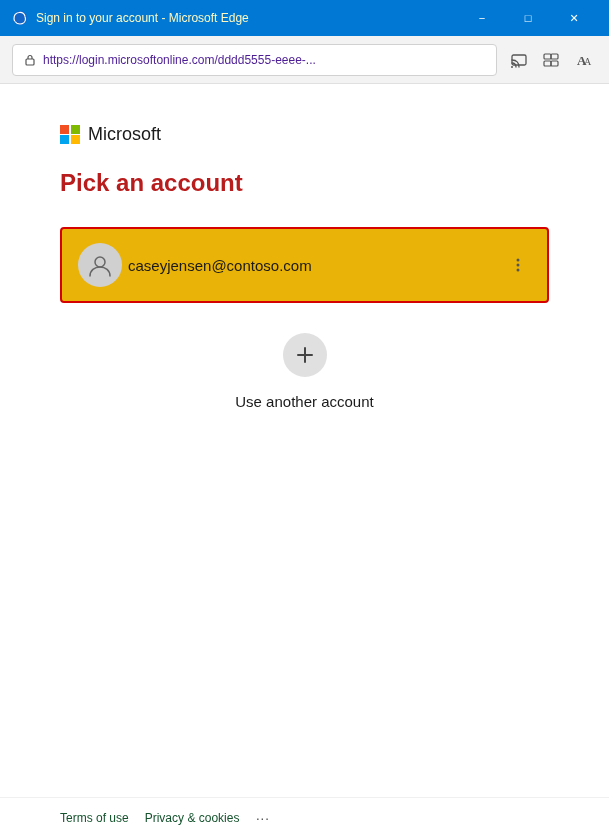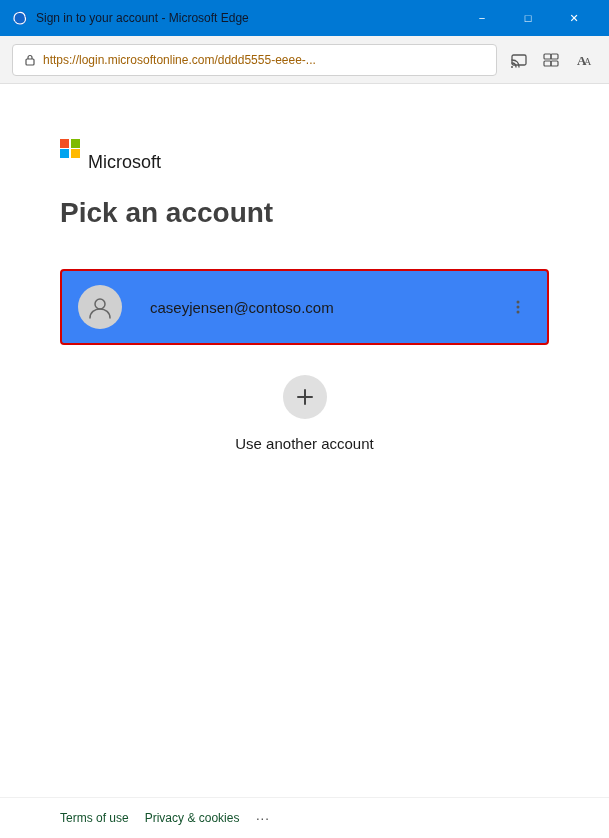--- a/index.html
+++ b/index.html
@@ -23,21 +23,21 @@
     }
 
     .title-bar-icon {
       width: 16px;
       height: 16px;
       flex-shrink: 0;
     }
 
     .title-bar-title {
       flex: 1;
-      color: #0f172a;
+      color: #fef9c3;
       font-size: 12px;
       font-weight: 400;
     }
 
     .title-bar-controls {
       display: flex;
       gap: 0;
     }
 
     .title-btn {
@@ -77,21 +77,21 @@
       align-items: center;
       gap: 6px;
     }
 
     .address-input svg {
       flex-shrink: 0;
     }
 
     .address-url {
       font-size: 12px;
-      color: #a16207;
+      color: #4c1d95;
     }
 
     .address-right-icons {
       display: flex;
       gap: 4px;
     }
 
     .addr-icon-btn {
       width: 28px;
       height: 28px;
@@ -138,41 +138,40 @@
     .sq { width: 9px; height: 9px; }
     .sq-red { background: #f25022; }
     .sq-green { background: #7fba00; }
     .sq-blue { background: #00a4ef; }
     .sq-yellow { background: #ffb900; }
 
     .ms-name {
       font-size: 18px;
       color: #1a1a1a;
       font-weight: 400;
-      margin-top: 28px;
     }
 
     .page-title {
-      font-size: 28px;
+      font-size: 24px;
       font-weight: 600;
-      color: #404040;
-      margin-bottom: 40px;
+      color: #b91c1c;
+      margin-bottom: 30px;
     }
 
     
     .account-item {
       display: flex;
       align-items: center;
-      gap: 28px;
+      gap: 6px;
       padding: 14px 16px;
       border: 2px solid #d50000;
       border-radius: 4px;
       cursor: pointer;
       margin-bottom: 16px;
-      background: #3b82f6;
+      background: #eab308;
     }
 
     .avatar-circle {
       width: 44px;
       height: 44px;
       border-radius: 50%;
       background: #d0d0d0;
       display: flex;
       align-items: center;
       justify-content: center;

